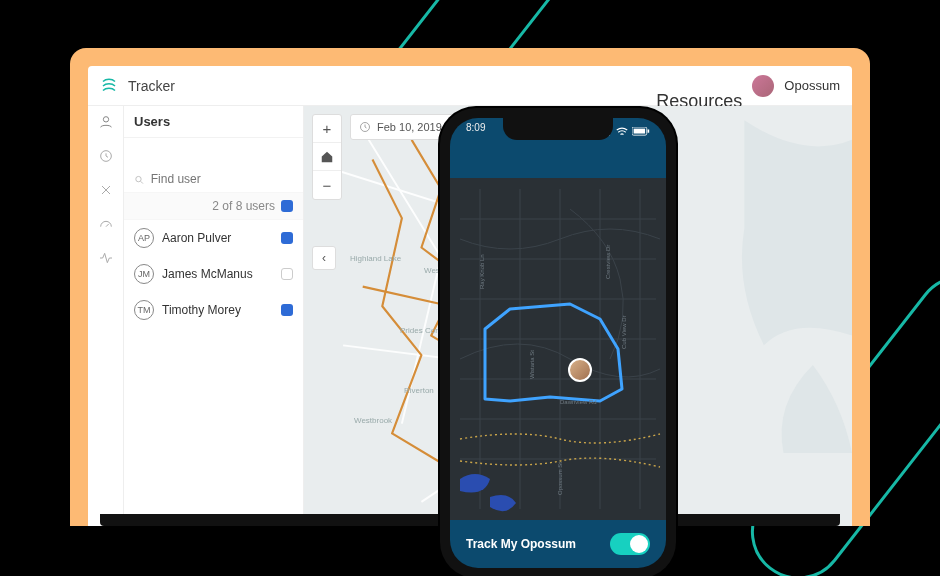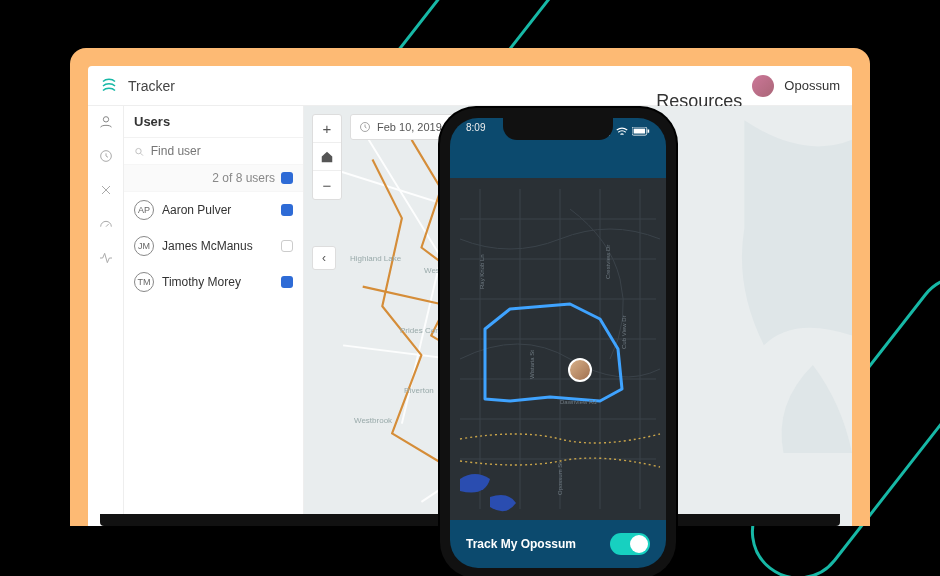--- a/index.html
+++ b/index.html
@@ -24,21 +24,21 @@
   .avatar { width: 22px; height: 22px; border-radius: 50%; background: linear-gradient(135deg,#c79,#a67);}
   .username { font-size: 13px; color: #333; }
 
   
   .appbody { flex: 1; display: flex; min-height: 0; }
   .iconrail { width: 36px; border-right: 1px solid #eee; display: flex; flex-direction: column; align-items: center; padding-top: 8px; gap: 18px; color: #999; }
   .iconrail .ri { width: 16px; height: 16px; cursor: pointer; }
 
   .panel { width: 180px; border-right: 1px solid #eee; display: flex; flex-direction: column; font-size: 12px; color: #444; }
   .panel-head { padding: 8px 10px; font-weight: 600; font-size: 13px; color: #333; border-bottom: 1px solid #f2f2f2; }
-  .searchrow { padding: 6px 10px; display: flex; align-items: flex-end; gap: 6px; color: #bbb; border-bottom: 1px solid #f6f6f6; }
+  .searchrow { padding: 6px 10px; display: flex; align-items: flex-end; gap: 6px; color: #bbb; border-bottom: 1px solid #f6f6f6; margin-top: 28px; }
   .searchrow input { border: none; outline: none; font-size: 12px; width: 100%; color: #666; }
   .countrow { padding: 6px 10px; display: flex; align-items: center; justify-content: flex-end; gap: 6px; color: #888; border-bottom: 1px solid #f6f6f6; background: #fafafa; }
   .countrow .chk { width: 12px; height: 12px; border-radius: 3px; background: #2e6bd6; display: inline-block; }
   .userrow { padding: 8px 10px; display: flex; align-items: center; gap: 8px; cursor: pointer; }
   .ucirc { width: 20px; height: 20px; border-radius: 50%; border: 1.5px solid #888; display: flex; align-items: center; justify-content: center; font-size: 9px; color: #666; flex-shrink: 0; }
   .uname { flex: 1; font-size: 12px; color: #333; }
   .ucheck { width: 12px; height: 12px; border-radius: 3px; background: #2e6bd6; }
   .ucheck.off { background: #fff; border: 1px solid #ccc; }
 
   

